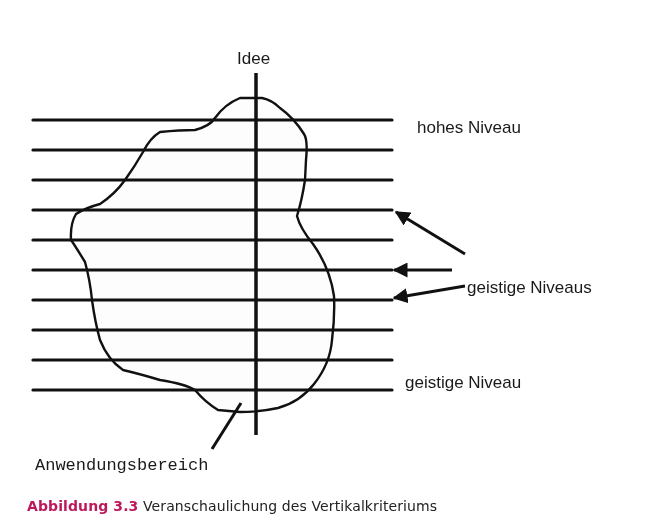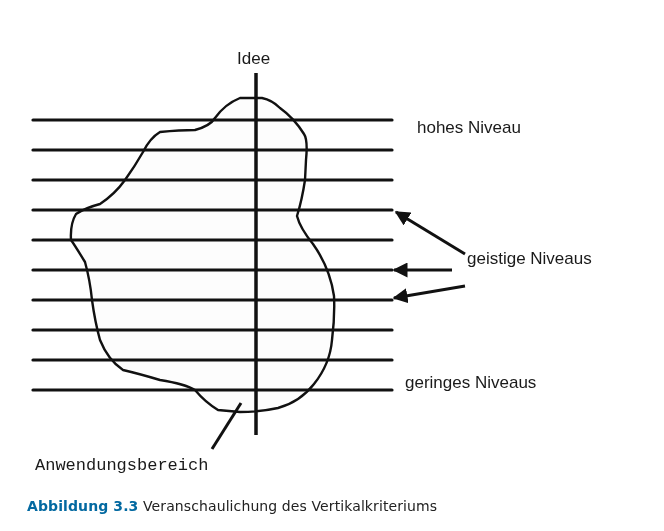--- a/index.html
+++ b/index.html
@@ -15,21 +15,21 @@
     }
     .caption {
       position: absolute;
       left: 27px; top: 498px;
       font-family: "DejaVu Sans", sans-serif;
       font-size: 14px;
       color: #222;
       white-space: nowrap;
       letter-spacing: 0.1px;
     }
-    .caption b { font-weight: bold; color: #0369a1; }
+    .caption b { font-weight: bold; color: #be185d; }
   </style>
 </head>
 <body>
 
 <svg id="canvas" viewBox="0 0 664 531" xmlns="http://www.w3.org/2000/svg">
   <defs>
     <marker id="arrowhead" viewBox="0 0 10 10" refX="9" refY="5" markerWidth="5" markerHeight="5" orient="auto-start-reverse">
       <path d="M0,0 L10,5 L0,10 z" fill="#111"></path>
     </marker>
   </defs>
@@ -60,20 +60,20 @@
     <line x1="465" y1="254" x2="396" y2="212" marker-end="url(#arrowhead)"></line>
     <line x1="452" y1="270" x2="394" y2="270" marker-end="url(#arrowhead)"></line>
     <line x1="465" y1="286" x2="394" y2="298" marker-end="url(#arrowhead)"></line>
   </g>
 
   <line x1="212" y1="449" x2="241" y2="403" stroke="#111" stroke-width="3"></line>
 </svg>
 
 <div class="lbl" style="left:237px; top:50px;">Idee</div>
 <div class="lbl" style="left:405px; top:119px;margin-left:12px;">hohes Niveau</div>
-<div class="lbl" style="left:467px; top:250px;">geistige Niveaus</div>
-<div class="lbl" style="left:405px; top:374px;">geringes Niveaus</div>
+<div class="lbl" style="left:467px; top:279px;">geistige Niveaus</div>
+<div class="lbl" style="left:405px; top:374px;">geistige Niveau</div>
 <div class="lbl" style="left:35px; top:457px;font-family:Liberation Mono, monospace;">Anwendungsbereich</div>
 
 <div class="caption">
   <b>Abbildung 3.3</b>
   <span>Veranschaulichung des Vertikalkriteriums</span>
 </div>
 
 </body></html>

